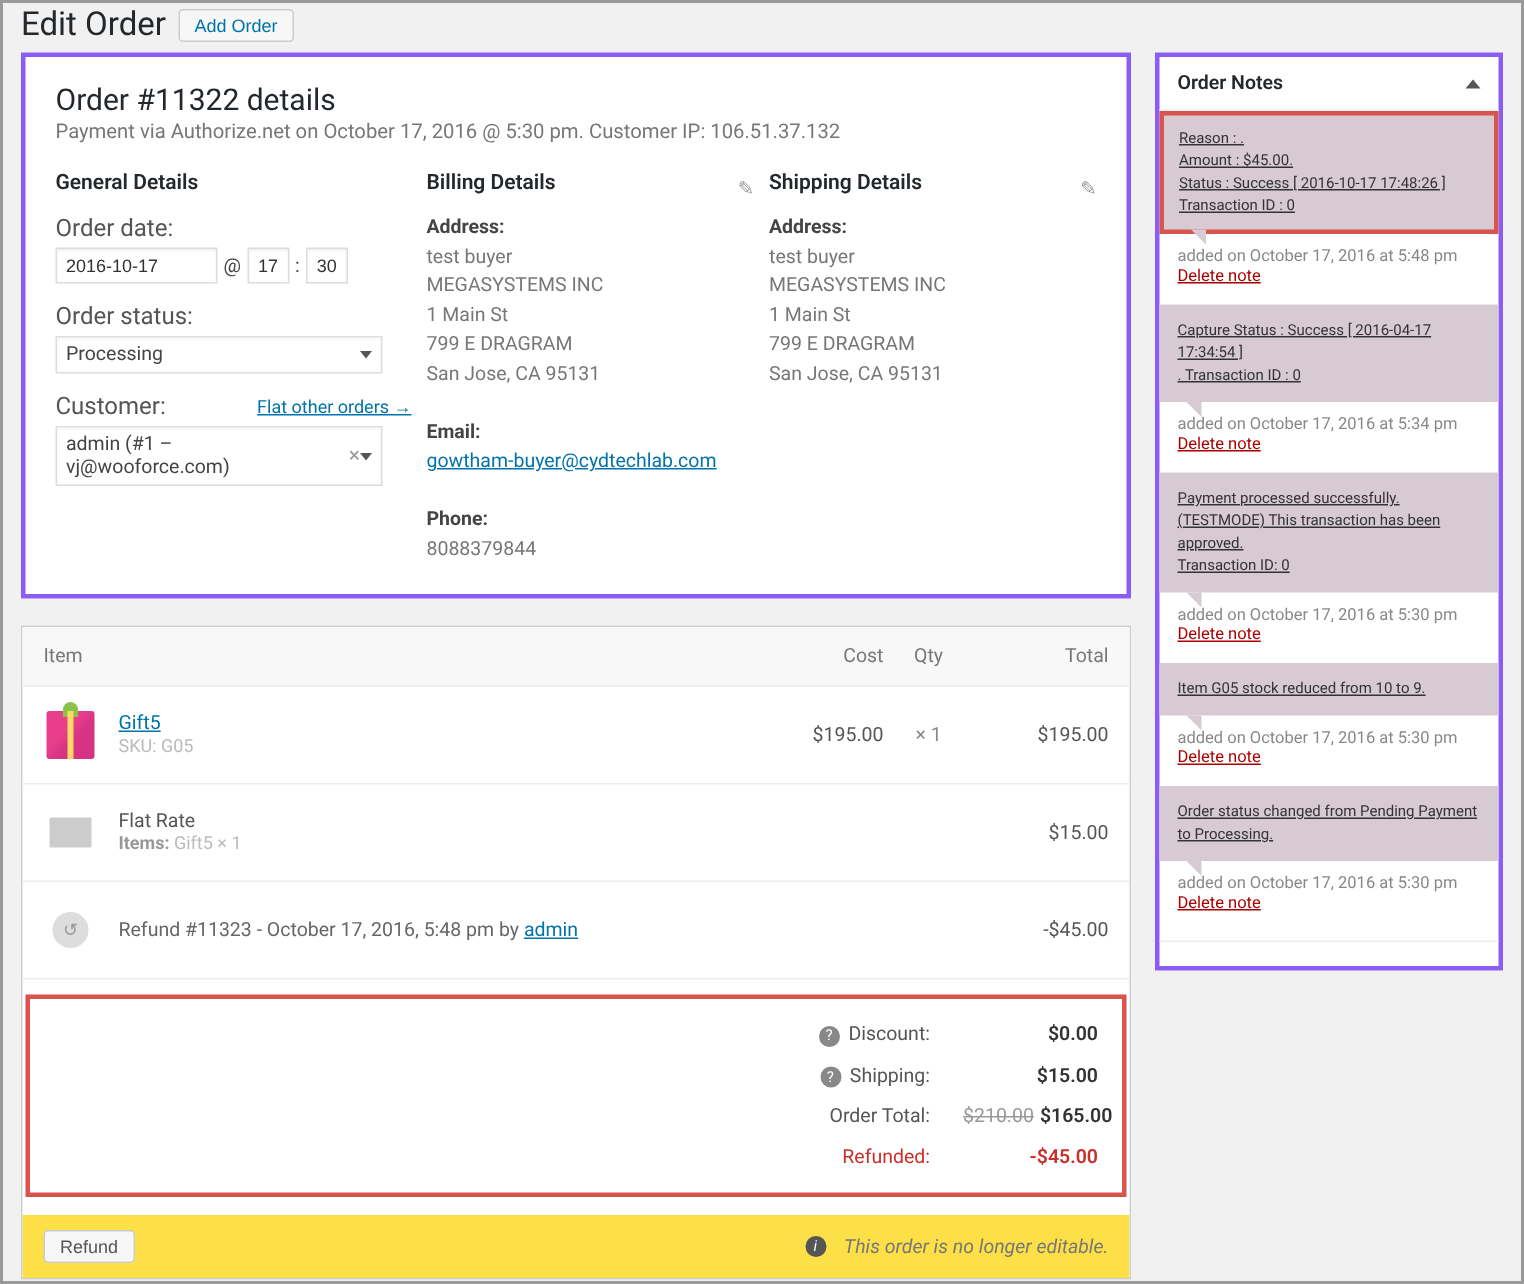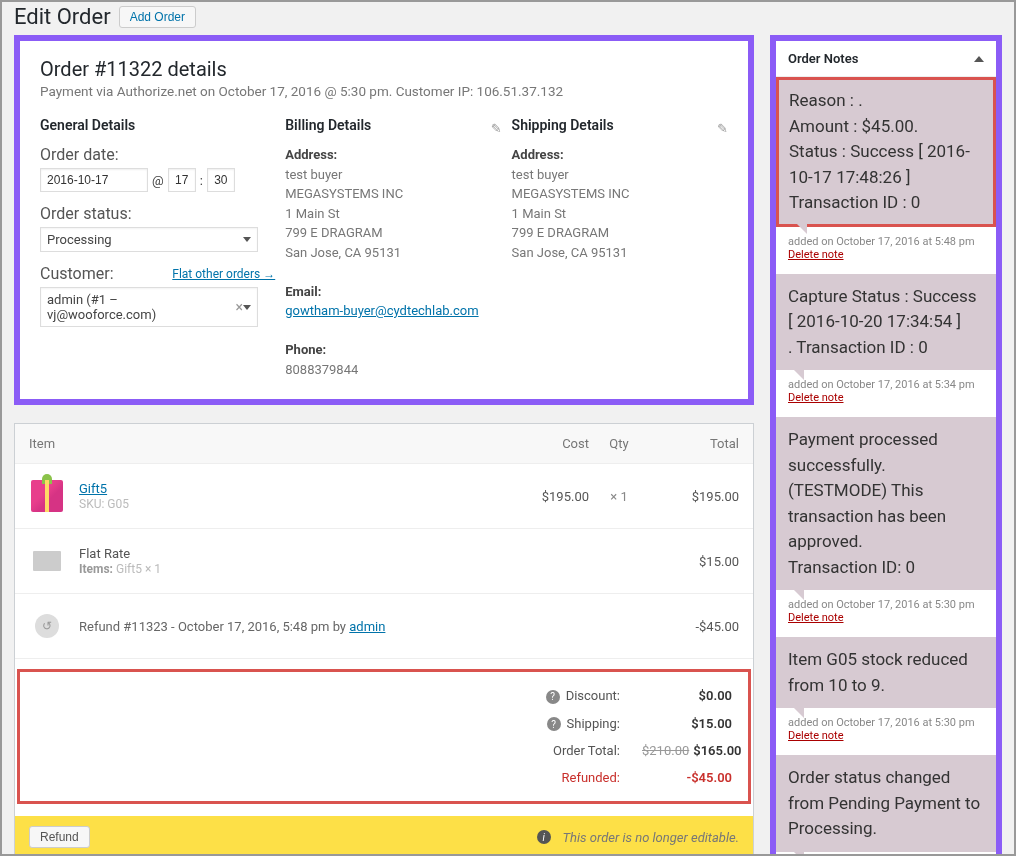--- a/index.html
+++ b/index.html
@@ -4,21 +4,21 @@
 <style>
   * { box-sizing: border-box; }
   body { margin:0; font-family: -apple-system, "Segoe UI", Roboto, Helvetica, Arial, sans-serif; font-size:13px; color:#444; background:#f1f1f1; }
   .outer { width:1016px; height:856px; border:2px solid #999; padding:0 4px 4px 4px; overflow:hidden; position:relative; }
   .page-title-row { display:flex; align-items:center; padding:2px 0 6px 8px; }
   .page-title { font-size:22px; font-weight:400; color:#23282d; margin-right:8px; }
   .btn-secondary { background:#f7f7f7; border:1px solid #ccc; color:#0073aa; padding:3px 10px; border-radius:3px; cursor:pointer; font-size:12px; }
   .columns { display:flex; gap:16px; padding:0 8px 8px 8px; }
   .col-main { flex:1; min-width:0; }
   .col-side { width:232px; flex-shrink:0; }
-  .postbox { background:#fff; border:6px solid #8b5cf6; margin-bottom:18px; }
+  .postbox { background:#fff; border:3px solid #8b5cf6; margin-bottom:18px; }
   .postbox.pb-main { padding:16px 20px 20px 20px; }
   .order-title { font-size:20px; font-weight:400; color:#23282d; margin:0 0 2px 0; }
   .order-sub { color:#777; font-size:13.5px; margin:0 0 18px 0; }
   .detail-cols { display:flex; gap:10px; }
   .dc { position:relative; }
   .dc.dc-gen { width:250px; }
   .dc.dc-bill { width:230px; }
   .dc.dc-ship { width:230px; }
   .dc h4 { font-size:14px; font-weight:600; color:#23282d; margin:0 0 12px 0; }
   .fld-label { font-size:16px; color:#555; margin-bottom:4px; display:block; }
@@ -68,21 +68,21 @@
   .side-body { padding:8px 10px; }
   .actions-row { display:flex; gap:4px; margin-bottom:10px; }
   .actions-select { flex:1; border:1px solid #ddd; padding:4px 6px; display:flex; justify-content:space-between; align-items:center; }
   .actions-go { border:1px solid #ccc; padding:4px 8px; color:#555; cursor:pointer; }
   .actions-foot { display:flex; justify-content:space-between; align-items:center; padding:10px 12px; border-top:1px solid #eee;}
   .trash { color:#a00; text-decoration:underline; font-size:13px; }
   .btn-primary { background:#0085ba; border:1px solid #006799; color:#fff; padding:5px 12px; border-radius:3px; cursor:pointer; font-size:13px;}
   .tri-up { width:0;height:0;border-left:5px solid transparent;border-right:5px solid transparent;border-bottom:6px solid #555; }
   
   .notes-list { padding:0 0 6px 0; }
-  .note { background:#d7cad2; padding:10px 12px; color:#333; font-size:17px; position:relative; line-height:1.5; }
+  .note { background:#d7cad2; padding:10px 12px; color:#333; font-size:10px; position:relative; line-height:1.5;text-decoration:underline; }
   .note.highlight { border:3px solid #d9534f; padding:8px 10px; }
   .note::after { content:''; position:absolute; left:18px; bottom:-10px; border-width:0 10px 10px 0; border-style:solid; border-color:transparent #d7cad2 transparent transparent; }
   .note-meta { font-size:11px; color:#888; padding:8px 12px 13px 12px; }
   .note-meta .del { color:#a00; text-decoration:underline; }
   .addnote-row { padding:8px 12px; font-size:13px; color:#23282d; display:flex; align-items:center; gap:8px; border-top:1px solid #eee;}
   .toggle-caret::before { content:'▼'; font-size:10px; color:#777; }
 </style>
 </head>
 <body>
 
@@ -246,21 +246,21 @@
         <div class="side-head">
           <span>Order Notes</span>
           <span class="tri-up"></span>
         </div>
         <div class="notes-list" id="notes-list">
             <div class="note highlight" style="white-space: pre-line;">Reason : .
 Amount : $45.00.
 Status : Success [ 2016-10-17 17:48:26 ]
 Transaction ID : 0</div>
             <div class="note-meta"><span>added on October 17, 2016 at 5:48 pm</span> <a class="del">Delete note</a></div>
-            <div class="note" style="white-space: pre-line;">Capture Status : Success [ 2016-10-20 17:34:54 ]
+            <div class="note" style="white-space: pre-line;">Capture Status : Success [ 2016-04-17 17:34:54 ]
 . Transaction ID : 0</div>
             <div class="note-meta"><span>added on October 17, 2016 at 5:34 pm</span> <a class="del">Delete note</a></div>
             <div class="note" style="white-space: pre-line;">Payment processed successfully. (TESTMODE) This transaction has been approved.
 Transaction ID: 0</div>
             <div class="note-meta"><span>added on October 17, 2016 at 5:30 pm</span> <a class="del">Delete note</a></div>
             <div class="note" style="white-space: pre-line;">Item G05 stock reduced from 10 to 9.</div>
             <div class="note-meta"><span>added on October 17, 2016 at 5:30 pm</span> <a class="del">Delete note</a></div>
             <div class="note" style="white-space: pre-line;">Order status changed from Pending Payment to Processing.</div>
             <div class="note-meta"><span>added on October 17, 2016 at 5:30 pm</span> <a class="del">Delete note</a></div>
           </div>

